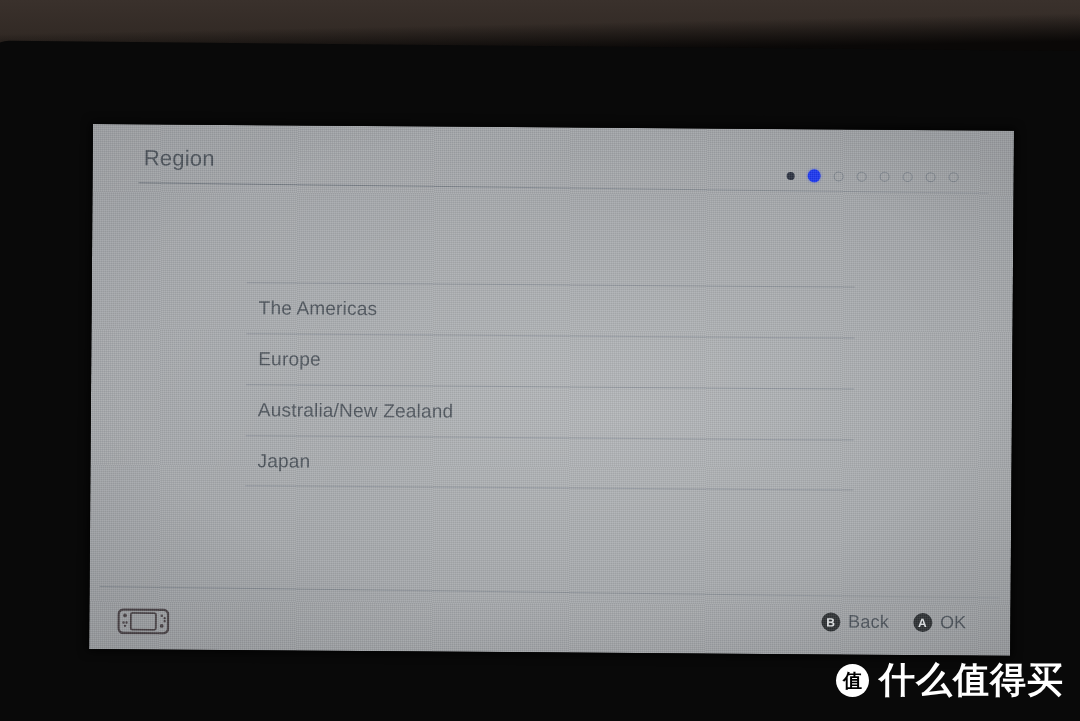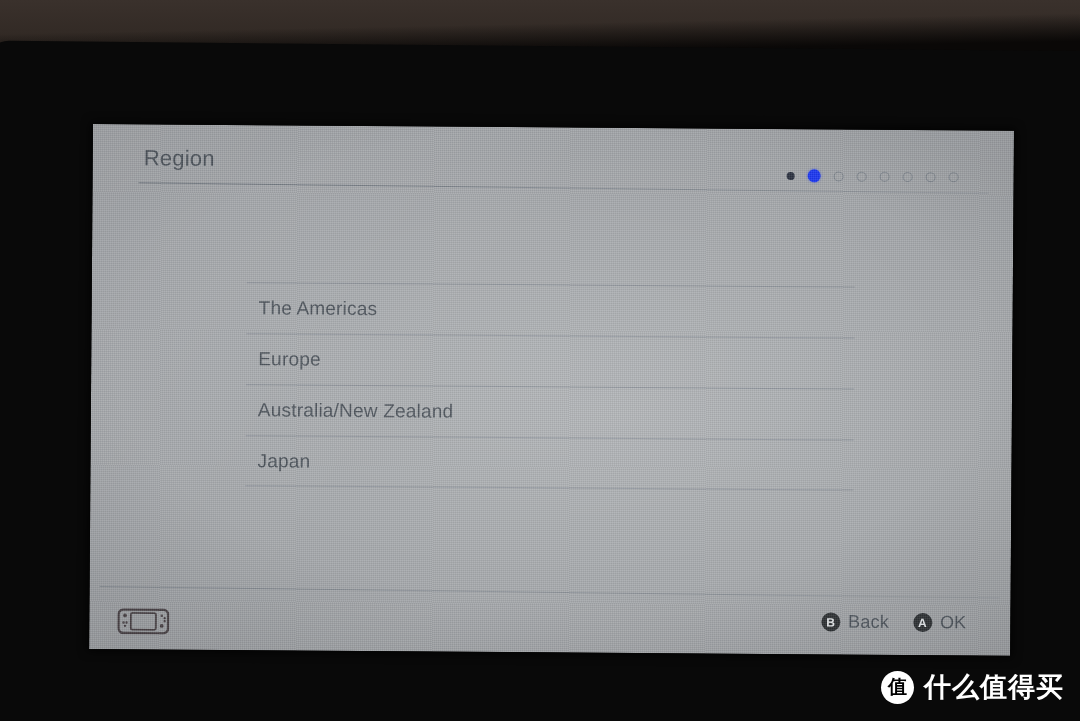--- a/index.html
+++ b/index.html
@@ -146,21 +146,21 @@
     display: flex; align-items: center; gap: 10px;
   }
   .wm-badge {
     width: 33px; height: 33px; border-radius: 50%;
     background: #fff; color: #000;
     display: flex; align-items: center; justify-content: center;
     font-size: 19px; font-weight: bold;
     font-family: "DejaVu Sans", sans-serif;
   }
   .wm-text {
-    color: #fff; font-size: 27px; font-weight: bold;
+    color: #fff; font-size: 36px; font-weight: bold;
     letter-spacing: 1px;
     font-family: "DejaVu Sans", sans-serif;
   }
 </style>
 </head>
 <body>
 
 <div id="photo">
 
   <div class="wall"></div>

